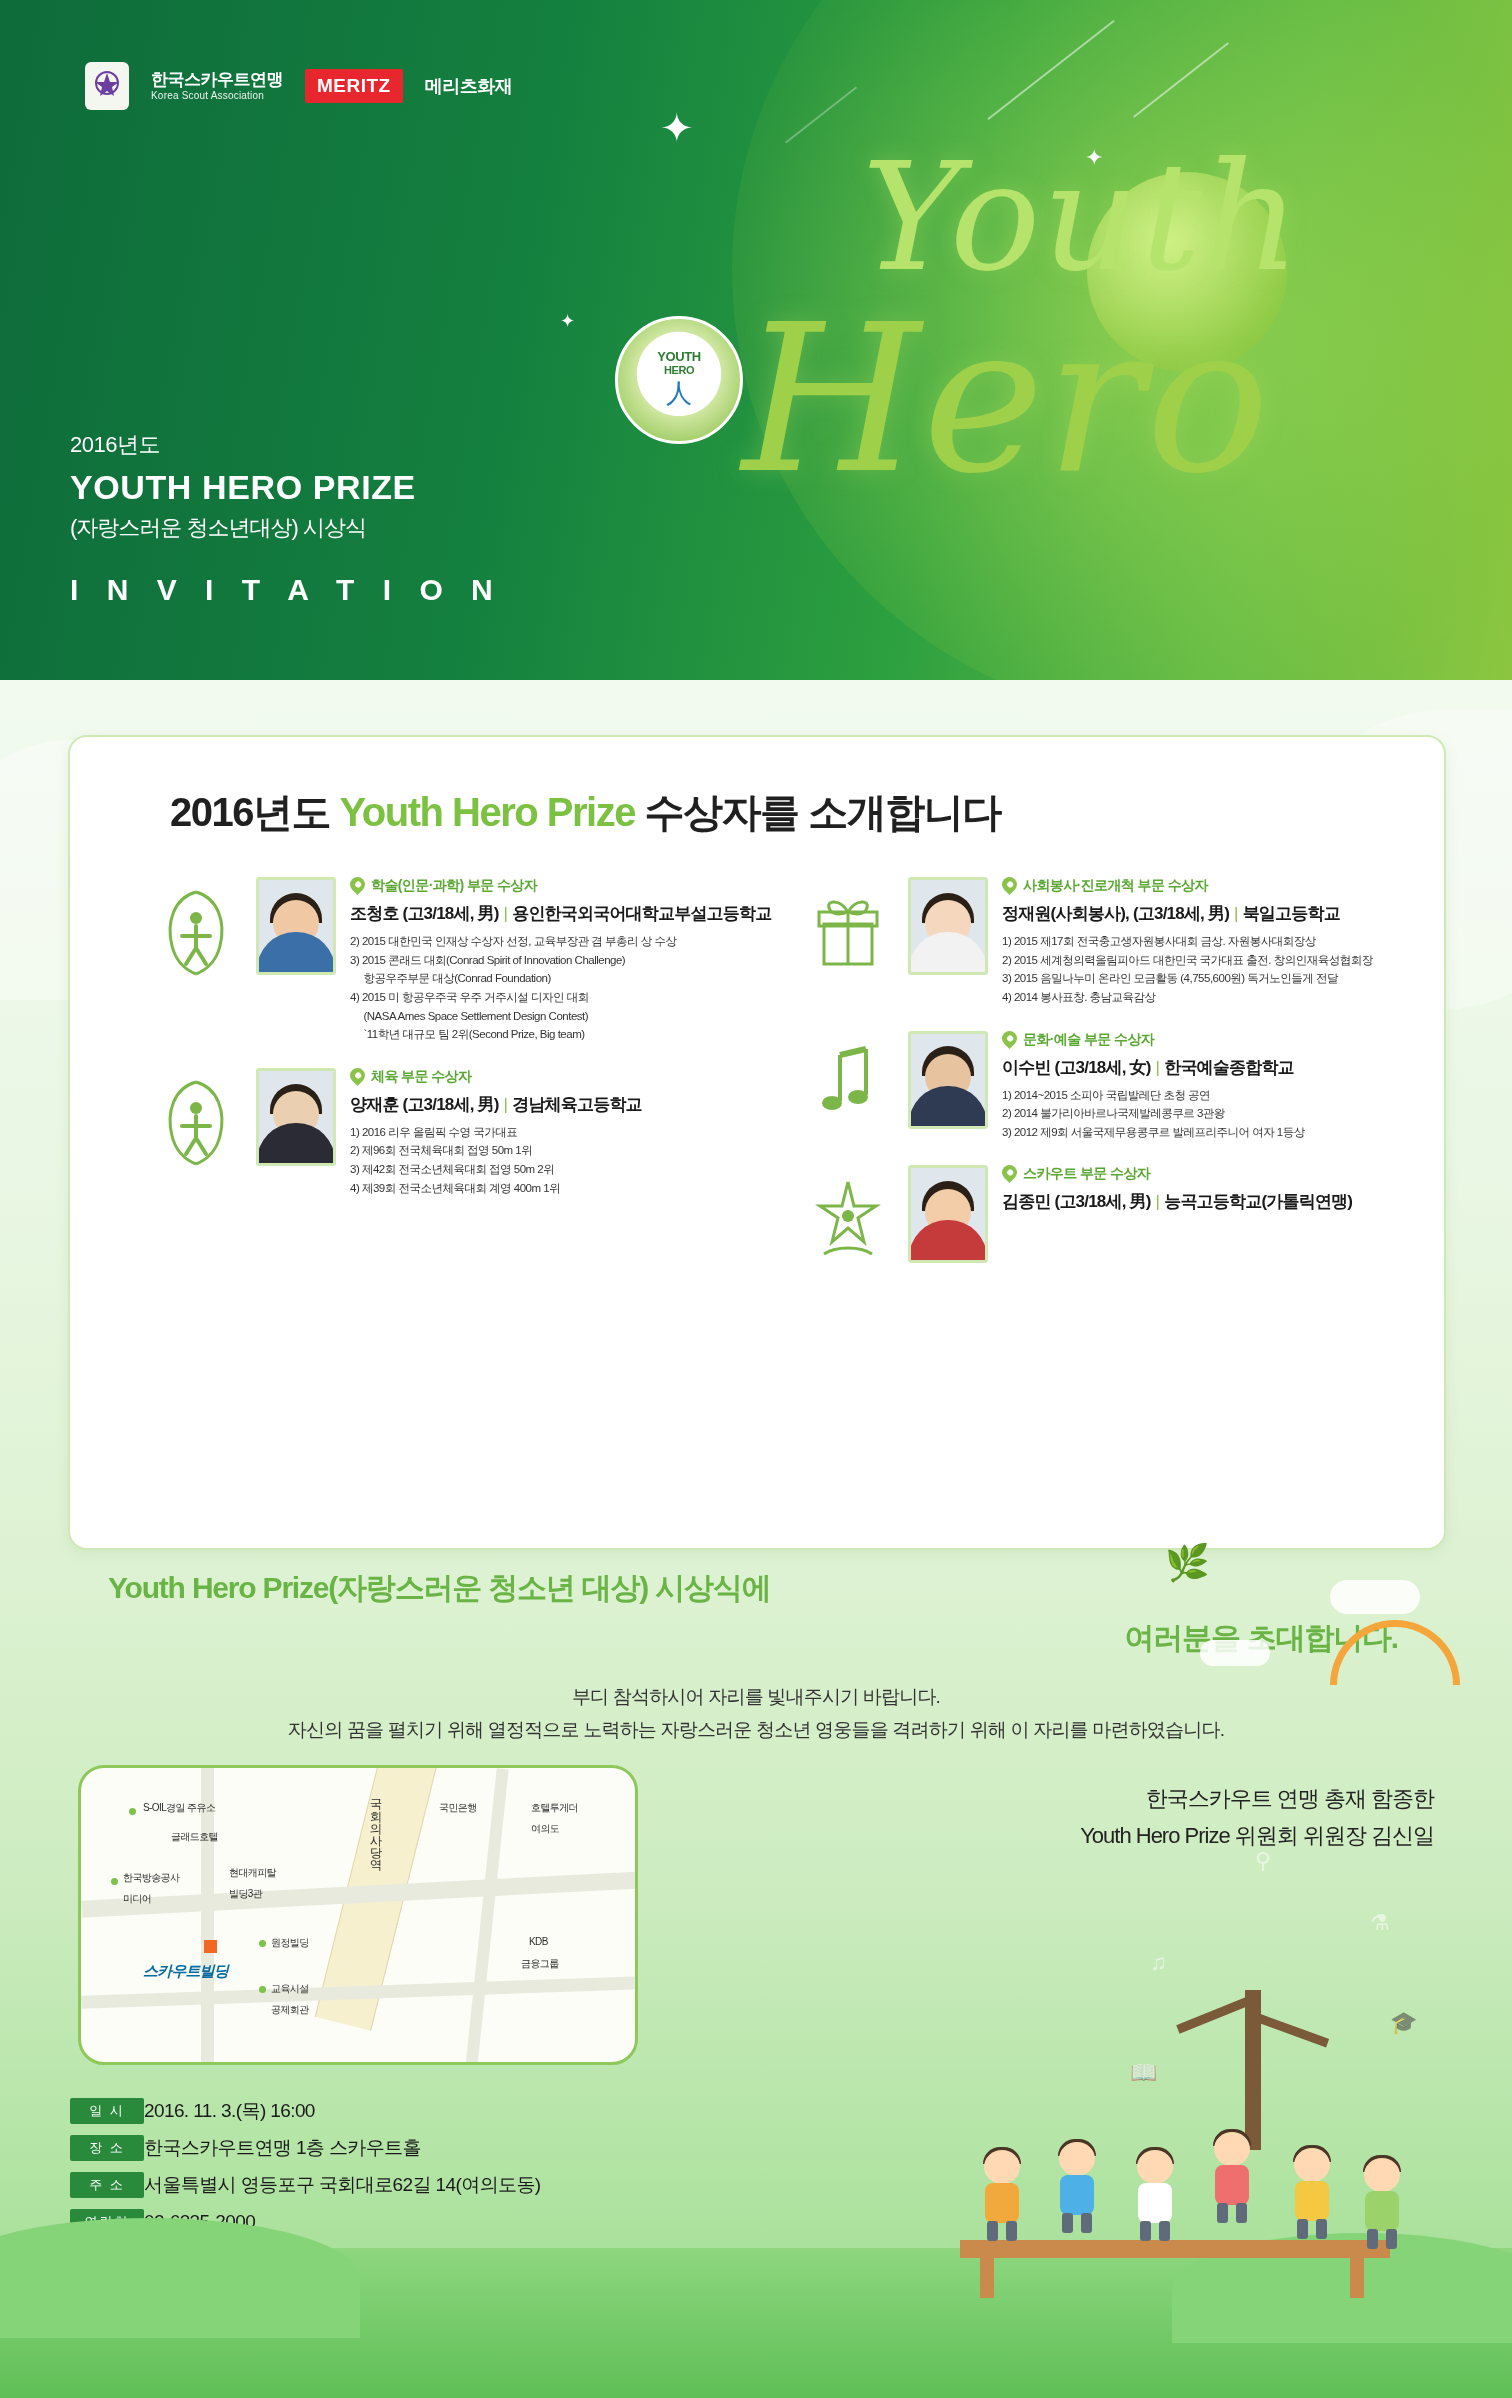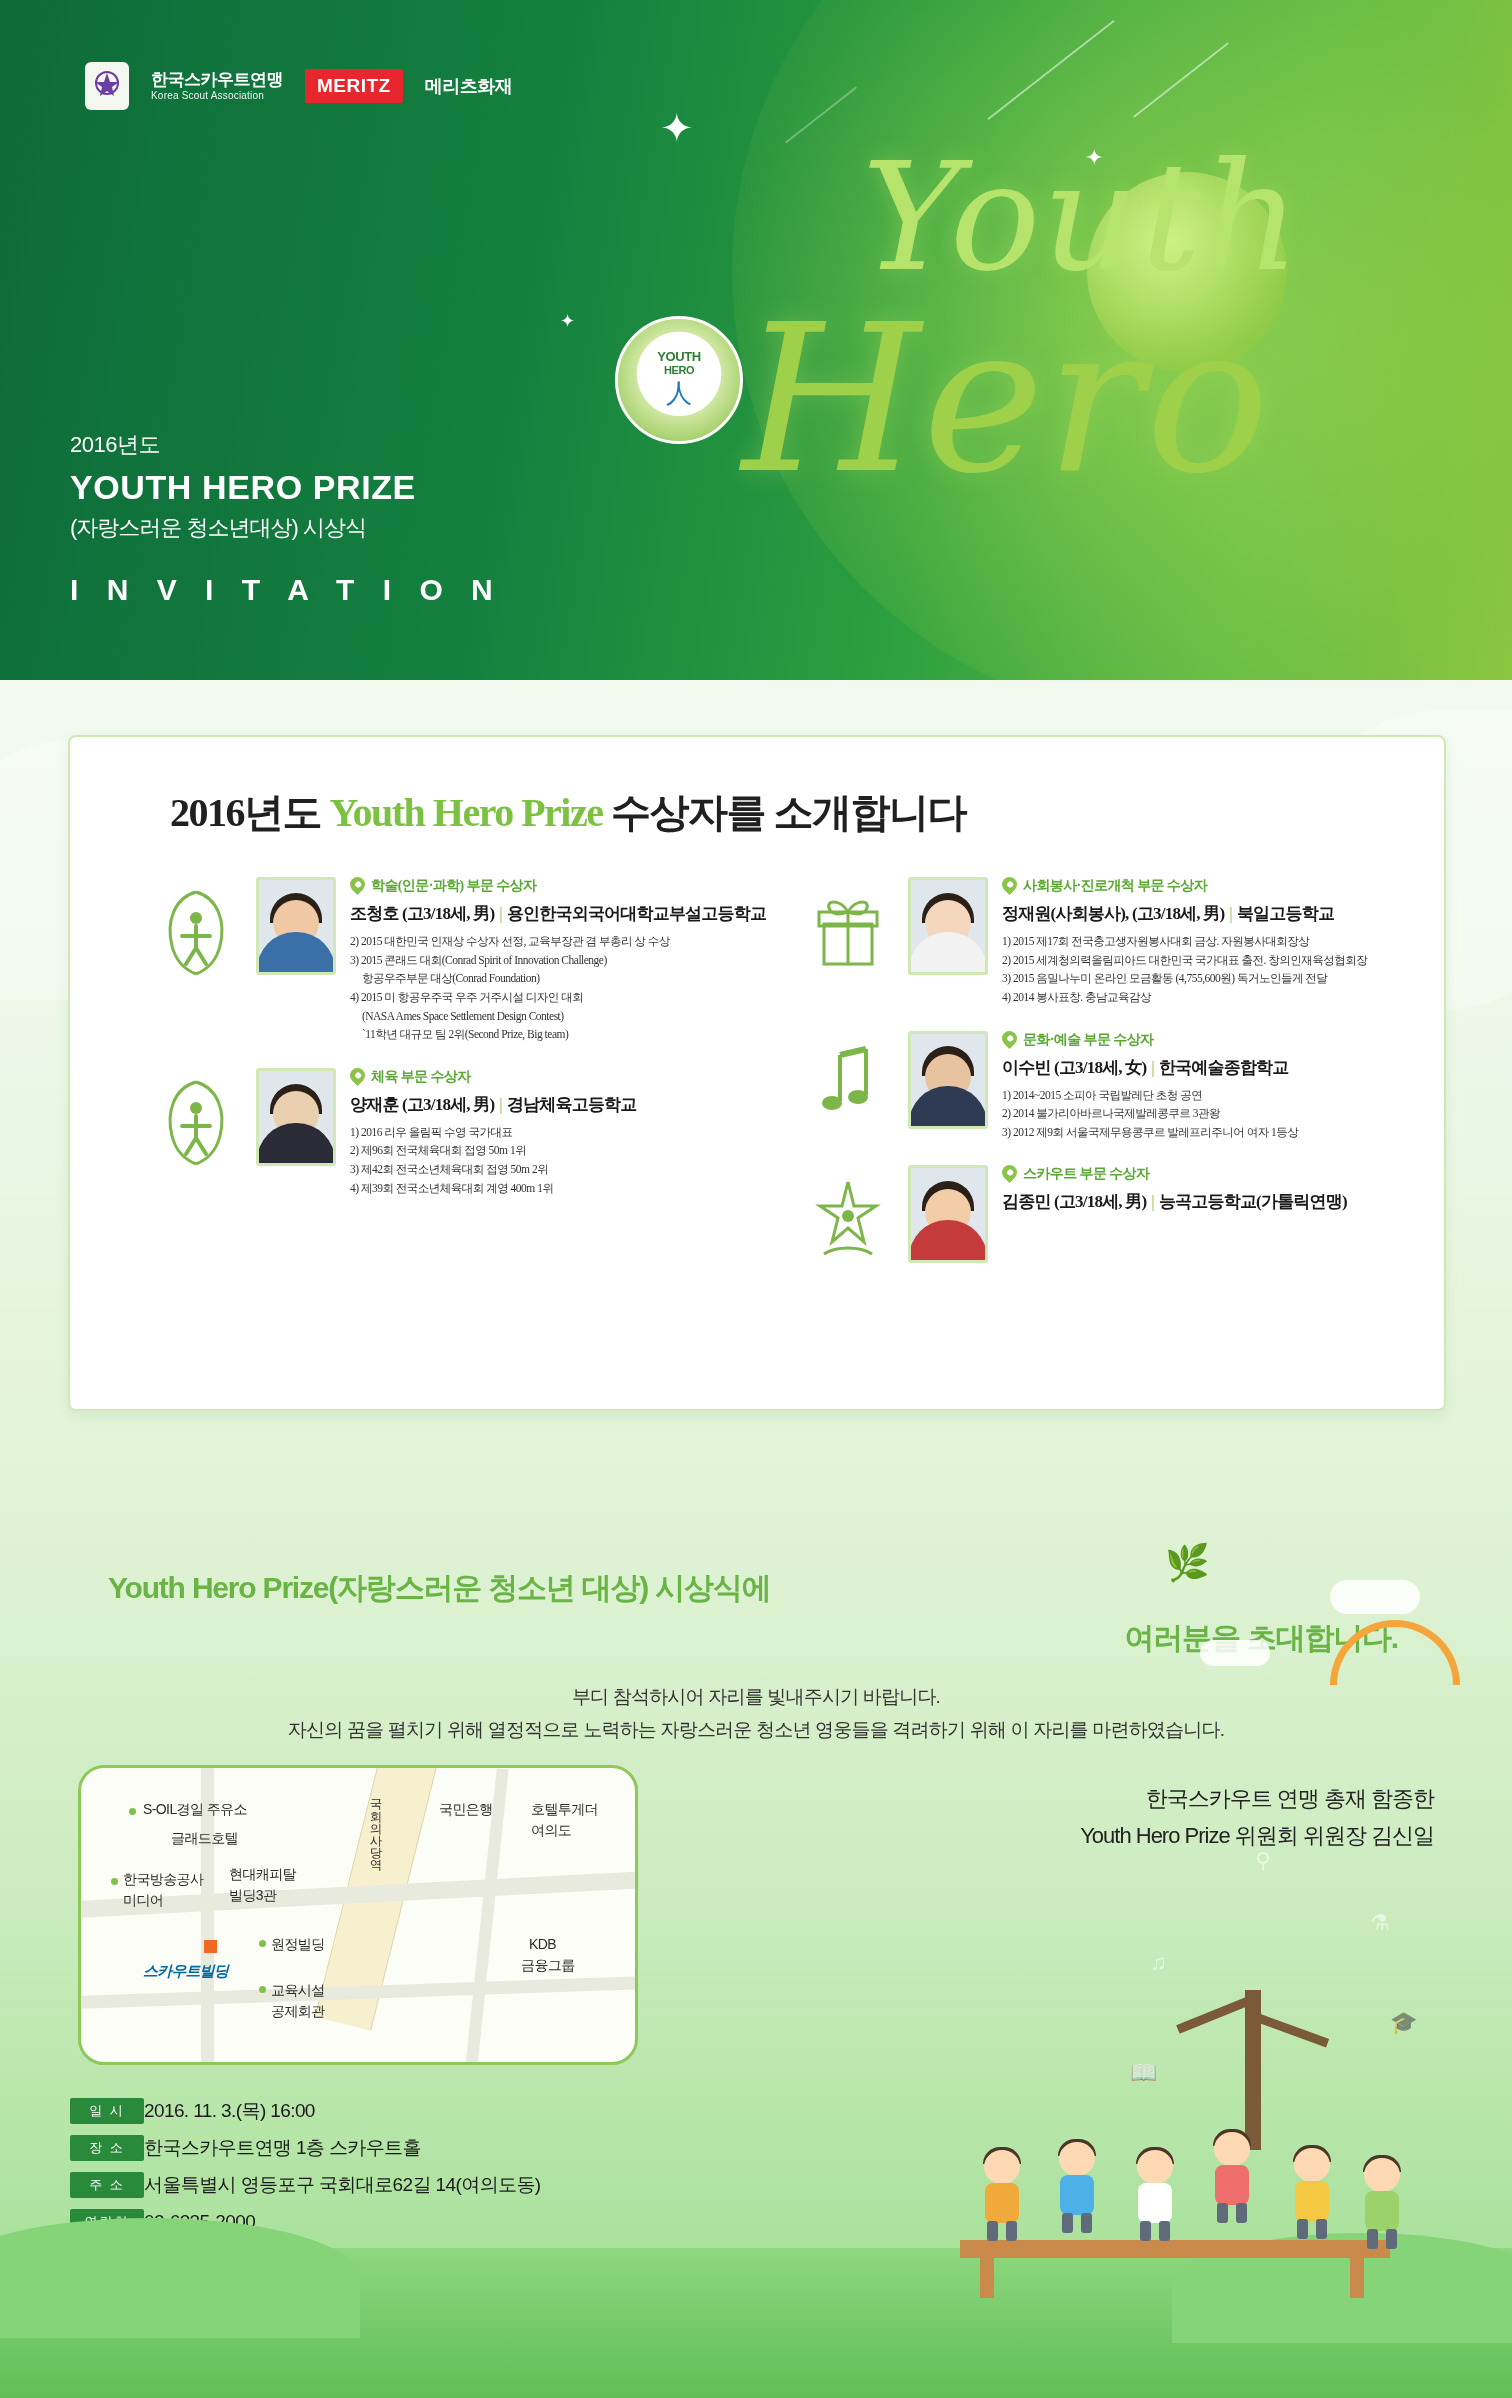--- a/index.html
+++ b/index.html
@@ -90,25 +90,24 @@
     overflow: hidden;
   }
   .bg-leaf {
     position: absolute; border-radius: 50% 0 50% 0;
     background: rgba(255,255,255,.35);
   }
 
   
   .card {
     position: absolute; left: 68px; top: 55px;
-    width: 1378px; height: 676px;
-    background: #ffffff; border-radius: 8px;
+    width: 1378px; height: 815px;
+    background: #ffffff; border-radius: 19px;
     border: 2px solid #cfe9b6;
     box-shadow: 0 4px 14px rgba(110,160,90,.12);
-    font-family: Liberation Serif, serif;
   }
   .card-title { position: absolute; left: 100px; top: 48px; font-size: 40px; font-weight: bold; color: #202020; letter-spacing: -1.5px;}
   .card-title .accent { color: #7cc142; }
 
   .winners { position: absolute; left: 60px; top: 140px; width: 1300px; }
   .wcol { position: absolute; width: 640px; }
   .wcol.left { left: 20px; }
   .wcol.right { left: 672px; }
 
   .entry { position: relative; display: flex; gap: 14px; margin-bottom: 24px; }
@@ -155,21 +154,21 @@
     font-size: 19px; color: #333; line-height: 1.75; letter-spacing: -.8px;
   }
 
   
   .map {
     position: absolute; left: 78px; top: 1085px; width: 560px; height: 300px;
     background: #fdfdf8; border: 3px solid #8ec85a; border-radius: 26px; overflow: hidden;
   }
   .road { position: absolute; background: #e9eade; }
   .road-big { position: absolute; background: #f6f0cf; border-left: 1px solid #ded7b0; border-right: 1px solid #ded7b0;}
-  .mlabel { position: absolute; font-size: 14px; color: #2b2b2b; letter-spacing: -.6px; white-space: nowrap; text-align: right; }
+  .mlabel { position: absolute; font-size: 10px; color: #2b2b2b; letter-spacing: -.6px; white-space: nowrap; text-align: right; }
   .mdot { position: absolute; width: 7px; height: 7px; background: #7ec24a; border-radius: 50%; }
   .mscout { position: absolute; font-size: 15px; color: #0369a1; font-weight: bold; letter-spacing: -.8px; font-style: italic; }
   .mscout-sq { position: absolute; width: 13px; height: 13px; background: #f26722; }
   .mroad-v { position: absolute; font-size: 12.5px; color: #2b2b2b; writing-mode: vertical-rl; letter-spacing: -.5px;}
 
   
   .sign {
     position: absolute; right: 78px; top: 1100px; text-align: right;
     font-size: 22px; color: #222; line-height: 1.7; letter-spacing: -1px;
   }

